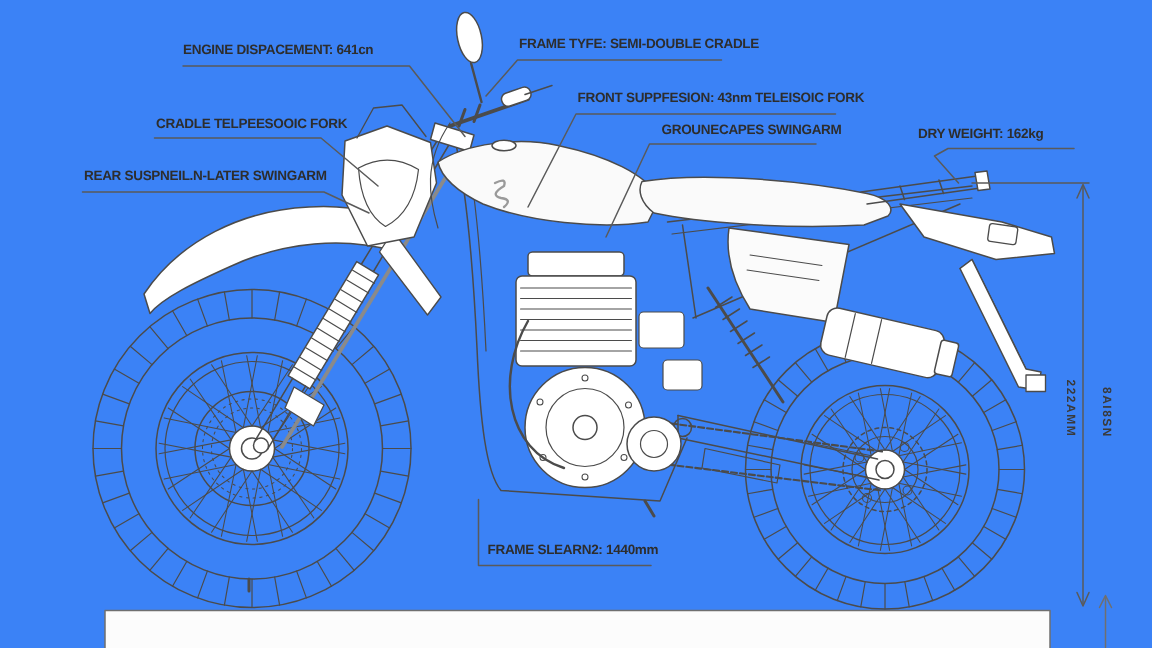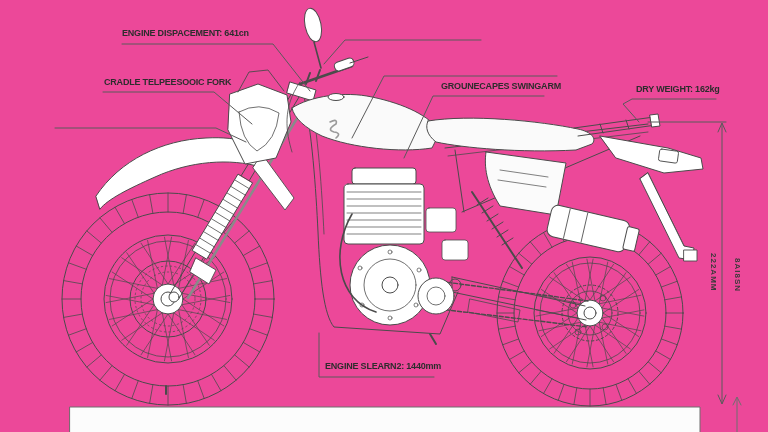--- a/index.html
+++ b/index.html
@@ -1,16 +1,16 @@
 <!DOCTYPE html>
 <html><head>
 <meta charset="utf-8">
 <style>
   html,body{margin:0;padding:0;background:#ffffff;}
-  #stage{position:relative;width:768px;height:432px;background:#ec4899;overflow:hidden;
+  #stage{position:relative;width:768px;height:432px;background:#3b82f6;overflow:hidden;
          font-family:"Liberation Sans",sans-serif;}
   #art{position:absolute;left:0;top:0;}
   .lbl{position:absolute;font-family:"Liberation Sans",sans-serif;font-weight:bold;
        font-size:9px;line-height:1;color:#2d2d2d;letter-spacing:-0.2px;white-space:nowrap;}
   .lbl.rot{transform:rotate(90deg);transform-origin:0 0;font-size:8px;font-weight:bold;
        color:#3a3a3a;letter-spacing:1px;}
 </style>
 </head>
 <body>
 
@@ -348,19 +348,22 @@
 
   <g stroke="#5a5a5a">
     <line x1="648" y1="122" x2="726" y2="122"></line>
     <line x1="722" y1="124" x2="722" y2="403"></line>
     <path d="M718 132 L722 123 L726 132" fill="none"></path>
     <path d="M718 395 L722 404 L726 395" fill="none"></path>
   </g>
 </svg>
 
   <div class="lbl" style="left:122px;top:29px">ENGINE DISPACEMENT: 641cn</div>
+  <div class="lbl" style="left:346px;top:25px">FRAME TYFE: SEMI-DOUBLE CRADLE</div>
+  <div class="lbl" style="left:385px;top:61px">FRONT SUPPFESION: 43nm TELEISOIC FORK</div>
   <div class="lbl" style="left:441px;top:82px">GROUNECAPES SWINGARM</div>
   <div class="lbl" style="left:104px;top:78px">CRADLE TELPEESOOIC FORK</div>
-  <div class="lbl" style="left:636px;top:85px">DRY WEIGHT: 162kg</div>
-  <div class="lbl" style="left:325px;top:362px">ENGINE SLEARN2: 1440mm</div>
+  <div class="lbl" style="left:56px;top:113px">REAR SUSPNEIL.N-LATER SWINGARM</div>
+  <div class="lbl" style="left:612px;top:85px">DRY WEIGHT: 162kg</div>
+  <div class="lbl" style="left:325px;top:362px">FRAME SLEARN2: 1440mm</div>
   <div class="lbl rot" style="left:717px;top:253px">222AMM</div>
   <div class="lbl rot" style="left:741px;top:258px">8AI8SN</div>
 </div>
 
 </body></html>

